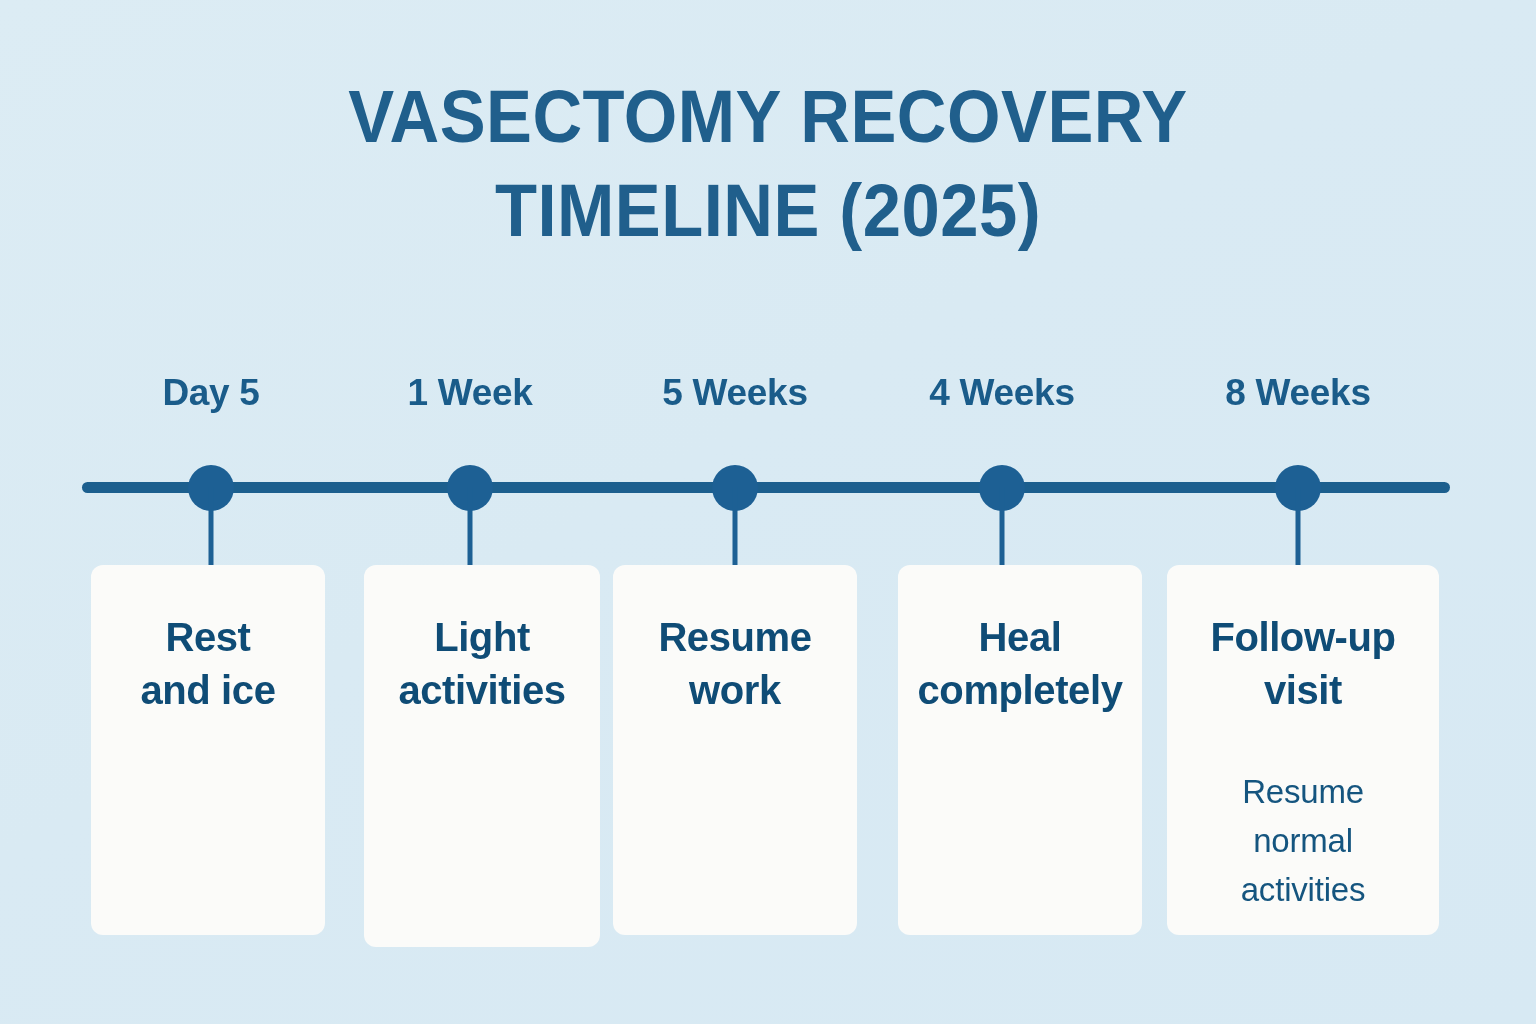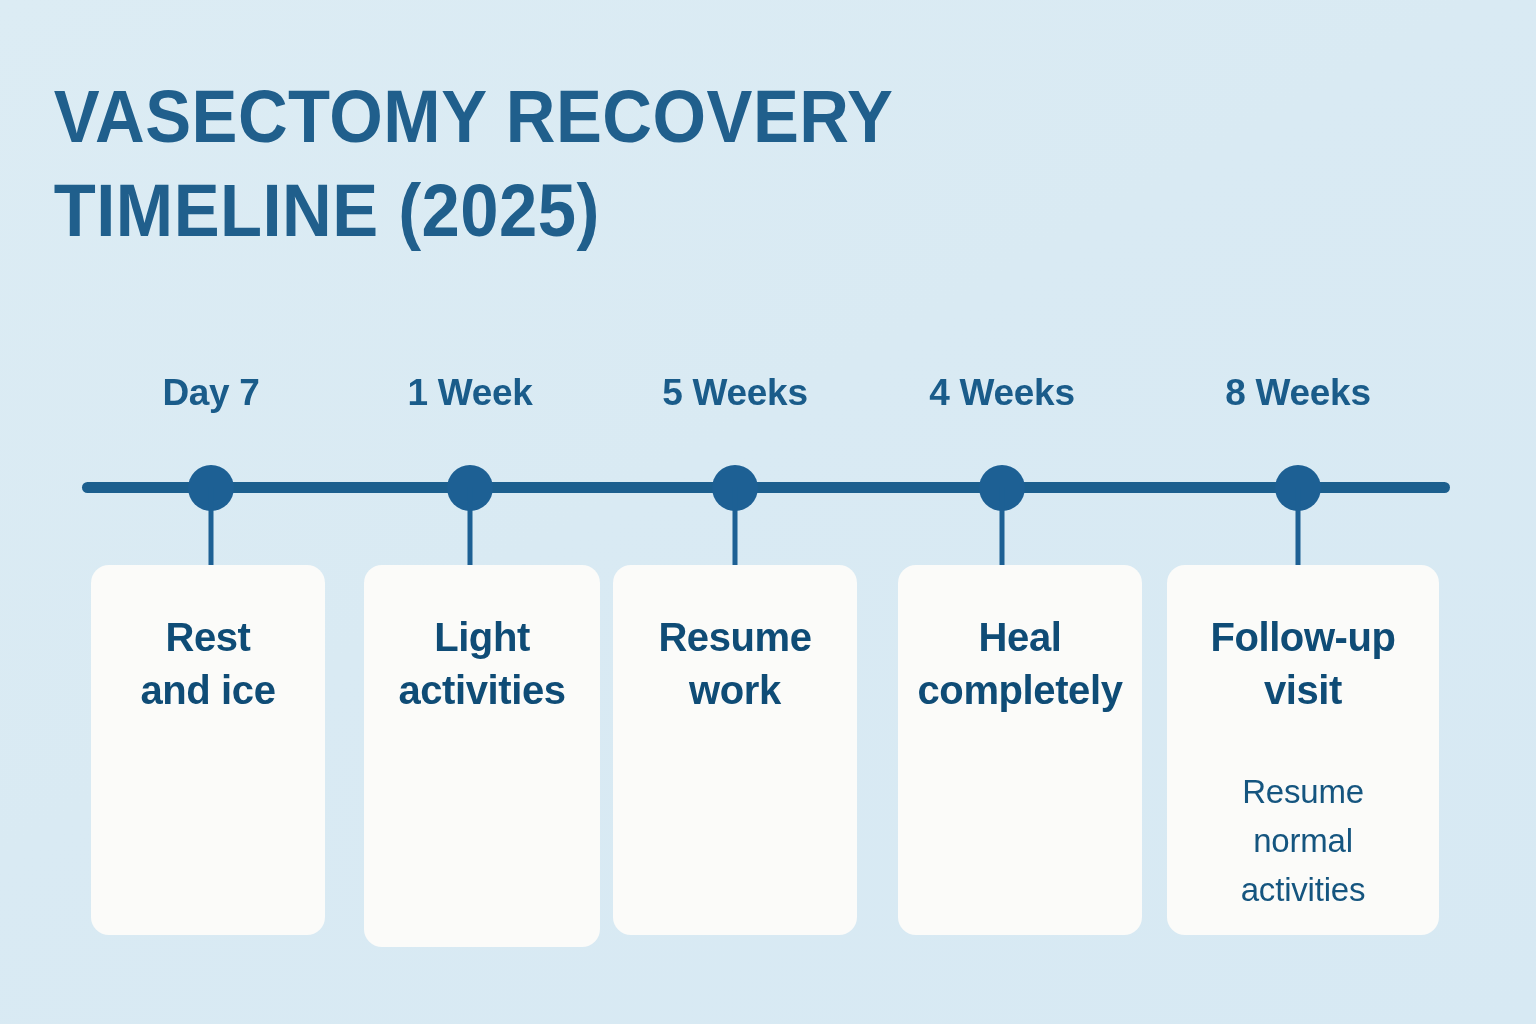--- a/index.html
+++ b/index.html
@@ -14,21 +14,21 @@
     background: linear-gradient(150deg, #dcecf4 0%, #d9eaf3 45%, #d7e9f3 100%);
     position: relative;
   }
 
   
   .title-block {
     position: absolute;
     top: 70px;
     left: 0;
     width: 1536px;
-    text-align: left;
+    text-align: center;
   }
   .title-line {
     font-family: "Liberation Sans Narrow", "Liberation Sans", sans-serif;
     font-weight: bold;
     font-size: 74px;
     line-height: 94px;
     letter-spacing: 0.5px;
     color: #205f8c;
     text-transform: uppercase;
     transform: scaleX(0.93);
@@ -88,21 +88,21 @@
     transform: translateX(-50%);
     width: 5px;
     background: #1d6094;
   }
 
   
   .card {
     position: absolute;
     top: 565px;
     background: #fbfbf9;
-    border-radius: 18px;
+    border-radius: 12px;
     box-sizing: border-box;
     padding: 46px 14px 24px 14px;
     text-align: center;
   }
   .card-title {
     font-size: 40px;
     line-height: 53px;
     font-weight: bold;
     color: #0f4c76;
     letter-spacing: -0.4px;
@@ -122,21 +122,21 @@
 <div class="title-block">
   <div class="title-line">VASECTOMY RECOVERY</div>
   <div class="title-line">TIMELINE (2025)</div>
 </div>
 
 <div class="timeline-area">
 
   <div class="axis-bar"></div>
 
   <div class="node" style="left:211px;">
-    <div class="node-label">Day 7</div>
+    <div class="node-label">Day 5</div>
     <div class="node-dot"></div>
     <div class="node-stem" style="height:80px;"></div>
   </div>
 
   <div class="node" style="left:470px;">
     <div class="node-label">1 Week</div>
     <div class="node-dot"></div>
     <div class="node-stem" style="height:80px;"></div>
   </div>
 

